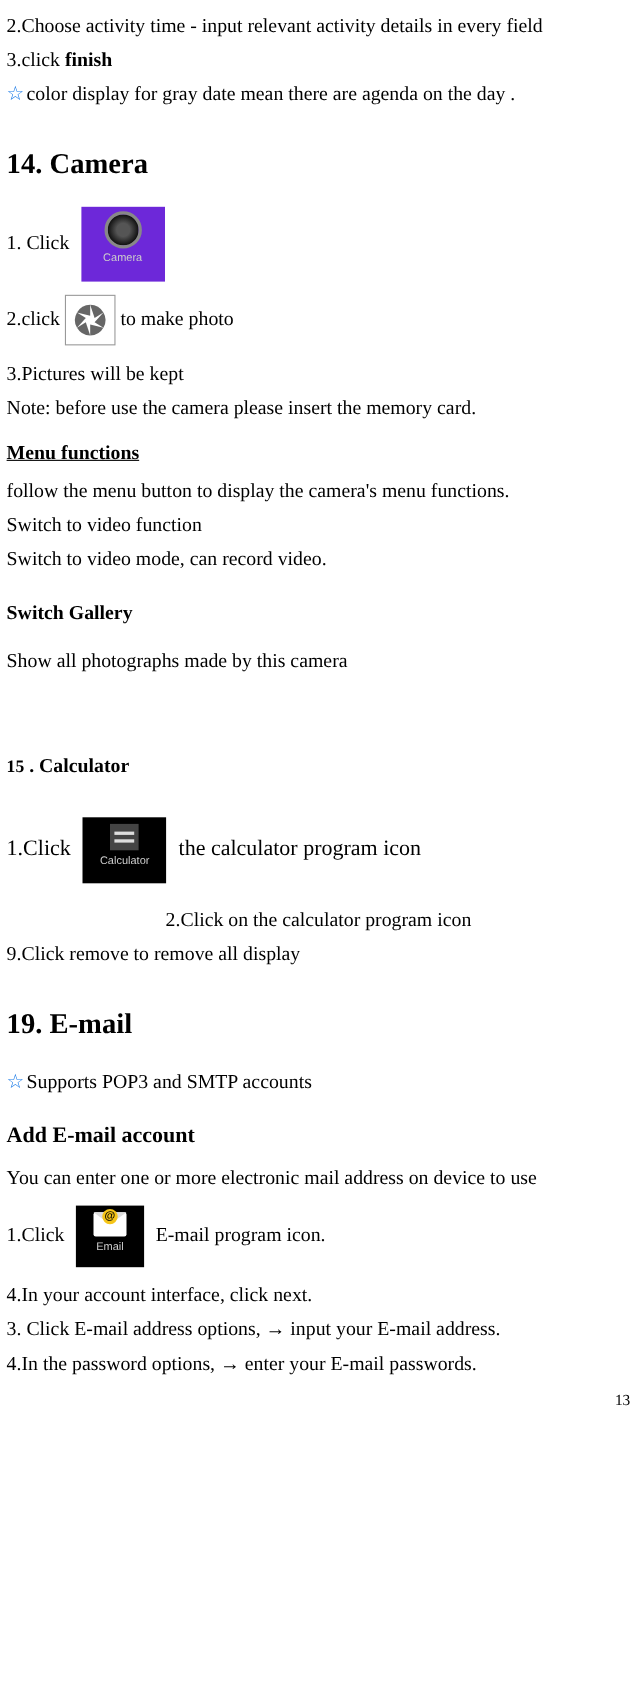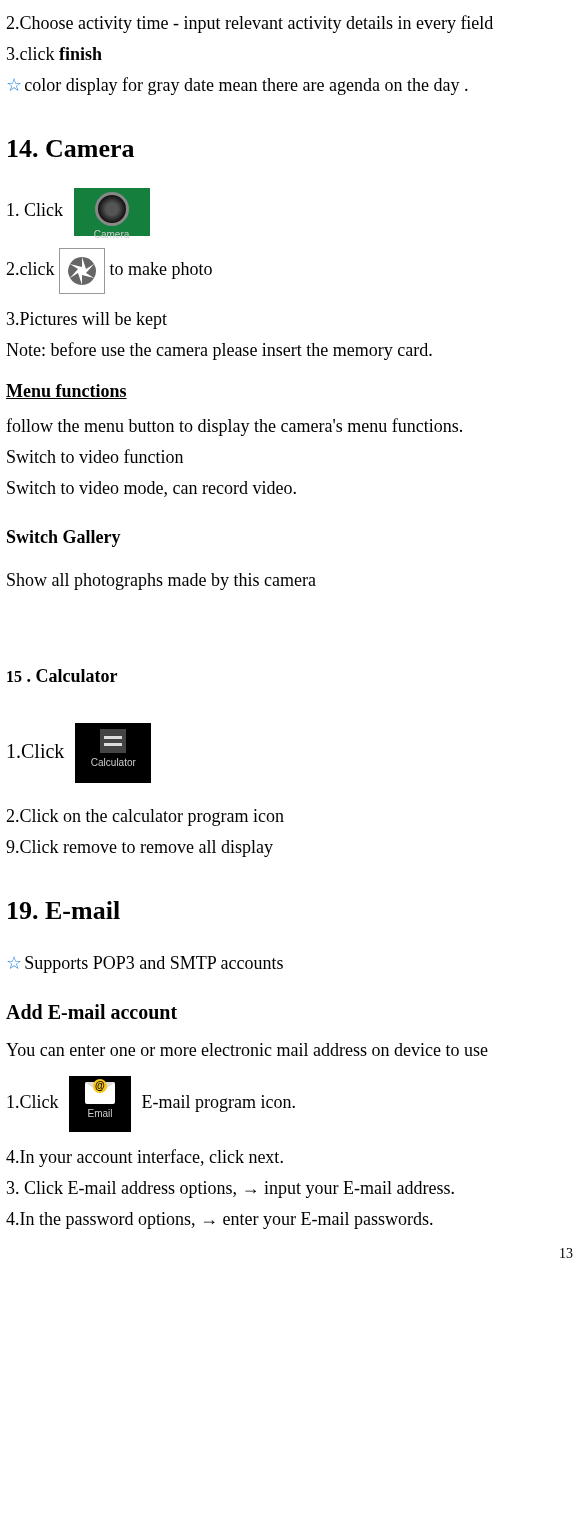--- a/index.html
+++ b/index.html
@@ -35,22 +35,22 @@
       font-size: 18px;
       margin-right: 2px;
     }
     .icon-box {
       display: inline-block;
       vertical-align: middle;
       margin: 0 6px;
     }
     .icon-camera {
       width: 76px;
-      height: 48px;
-      background: #15803d;
+      height: 68px;
+      background: #6d28d9;
       color: #fff;
       text-align: center;
       position: relative;
       display: inline-block;
       vertical-align: middle;
     }
     .icon-camera .lens {
       width: 28px;
       height: 28px;
       border: 3px solid #888;
@@ -225,23 +225,24 @@
 
 <div class="line-with-icon" style="font-size:20px; margin-top:30px;">
   <span>1.Click    </span>
   <span class="icon-box icon-calc">
     <div class="eq">
         <div></div>
         <div></div>
       </div>
     <div class="label">Calculator</div>
   </span>
-</div>
-
-<p style="margin-top:20px;">2.Click on    the calculator program icon</p>
+  <span>  the calculator program icon</span>
+</div>
+
+<p style="margin-top:20px;text-align:center;">2.Click on    the calculator program icon</p>
 <p>9.Click remove to remove all display</p>
 
 <h2>19. E-mail</h2>
 <p>
   <span class="star">☆</span><span>Supports POP3 and SMTP accounts</span>
 </p>
 
 <h3>Add E-mail account</h3>
 <p>You can enter one or more electronic mail address on device to use</p>
 

